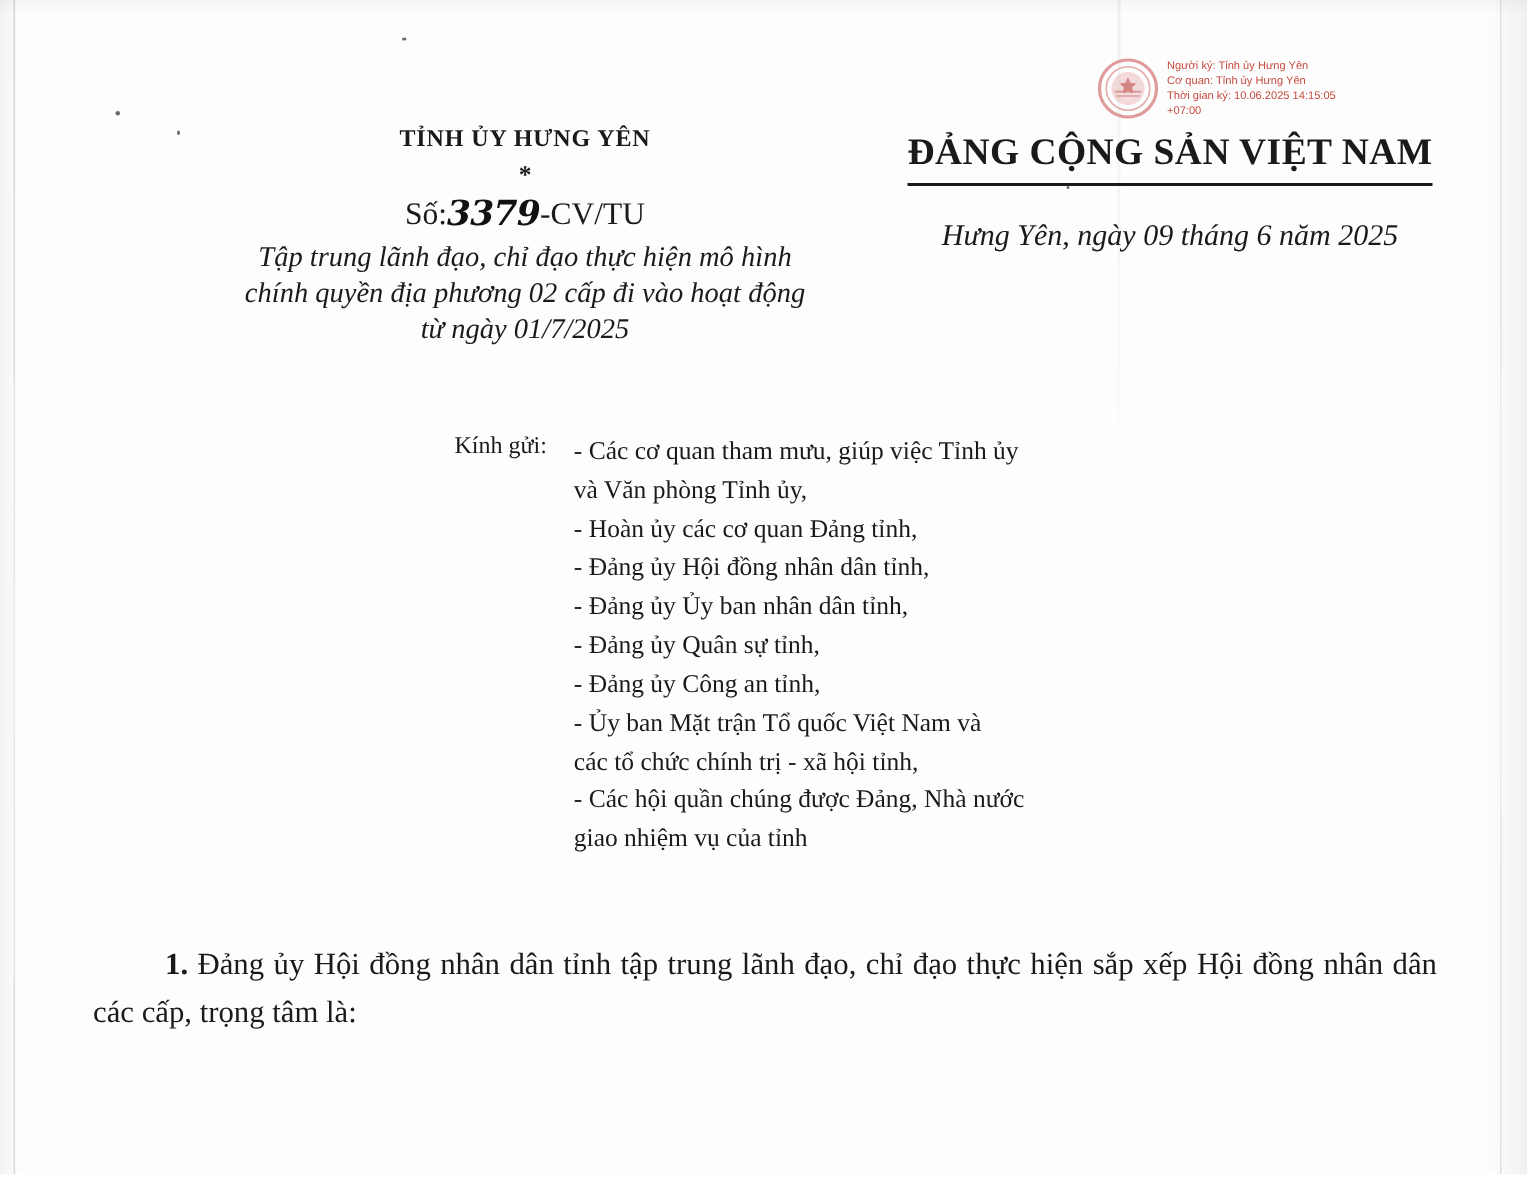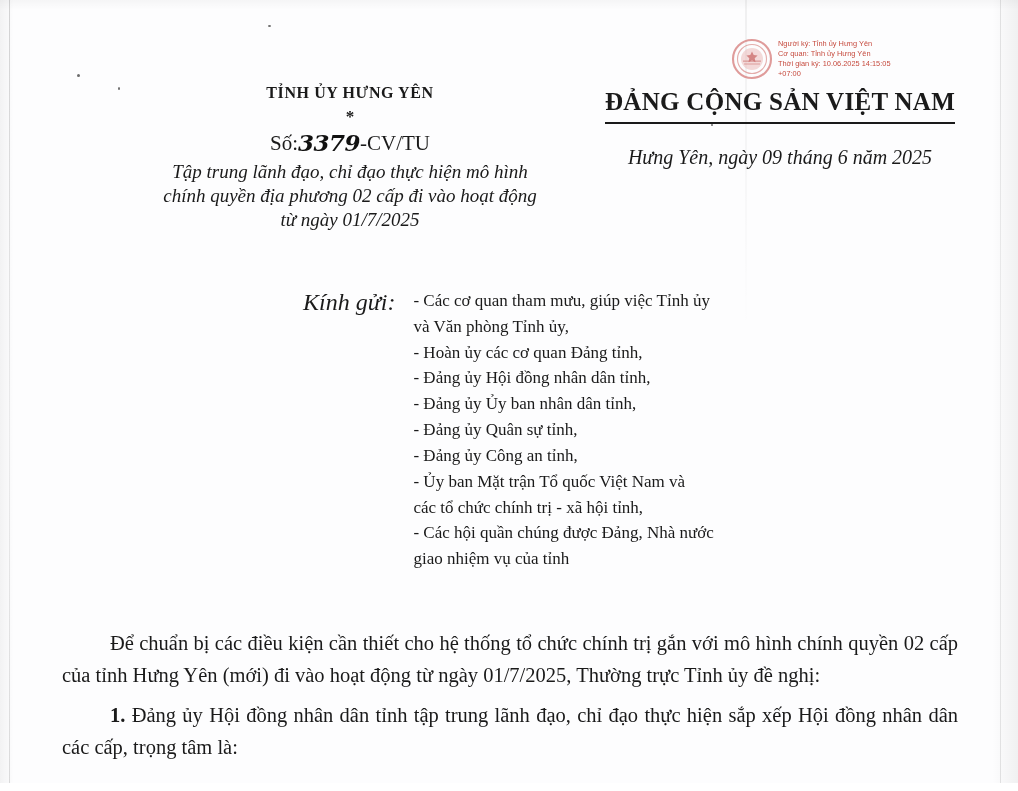--- a/index.html
+++ b/index.html
@@ -145,22 +145,21 @@
 
   
   .kinhgui-wrap {
     position: absolute;
     left: 303px;
     top: 288px;
     display: flex;
     align-items: flex-start;
   }
   .kinhgui-label {
-    font-style: italic;
-    font-size: 24px;
+    font-size: 16px;
     white-space: nowrap;
     padding-top: 1px;
   }
   .recipients {
     margin-left: 18px;
     font-size: 17px;
     line-height: 1.52;
   }
   .recipients .r-line { white-space: nowrap; }
   .recipients .r-cont { white-space: nowrap; }
@@ -261,19 +260,18 @@
       <div class="r-line">- Đảng ủy Quân sự tỉnh,</div>
       <div class="r-line">- Đảng ủy Công an tỉnh,</div>
       <div class="r-line">- Ủy ban Mặt trận Tổ quốc Việt Nam và</div>
       <div class="r-cont">các tổ chức chính trị - xã hội tỉnh,</div>
       <div class="r-line">- Các hội quần chúng được Đảng, Nhà nước</div>
       <div class="r-cont">giao nhiệm vụ của tỉnh</div>
     </div>
   </div>
 
   <div class="body-text">
-    <p>Để chuẩn bị các điều kiện cần thiết cho hệ thống tổ chức chính trị gắn với mô hình chính quyền 02 cấp của tỉnh Hưng Yên (mới) đi vào hoạt động từ ngày 01/7/2025, Thường trực Tỉnh ủy đề nghị:</p>
     <p><span class="num">1.</span><span> Đảng ủy Hội đồng nhân dân tỉnh tập trung lãnh đạo, chỉ đạo thực hiện sắp xếp Hội đồng nhân dân các cấp, trọng tâm là:</span></p>
   </div>
 
   <div class="cutoff">- Hoàn thiện phương án nhân sự Thường trực Hội đồng nhân dân, các Ban</div>
 
 </div>
 
 </body></html>

